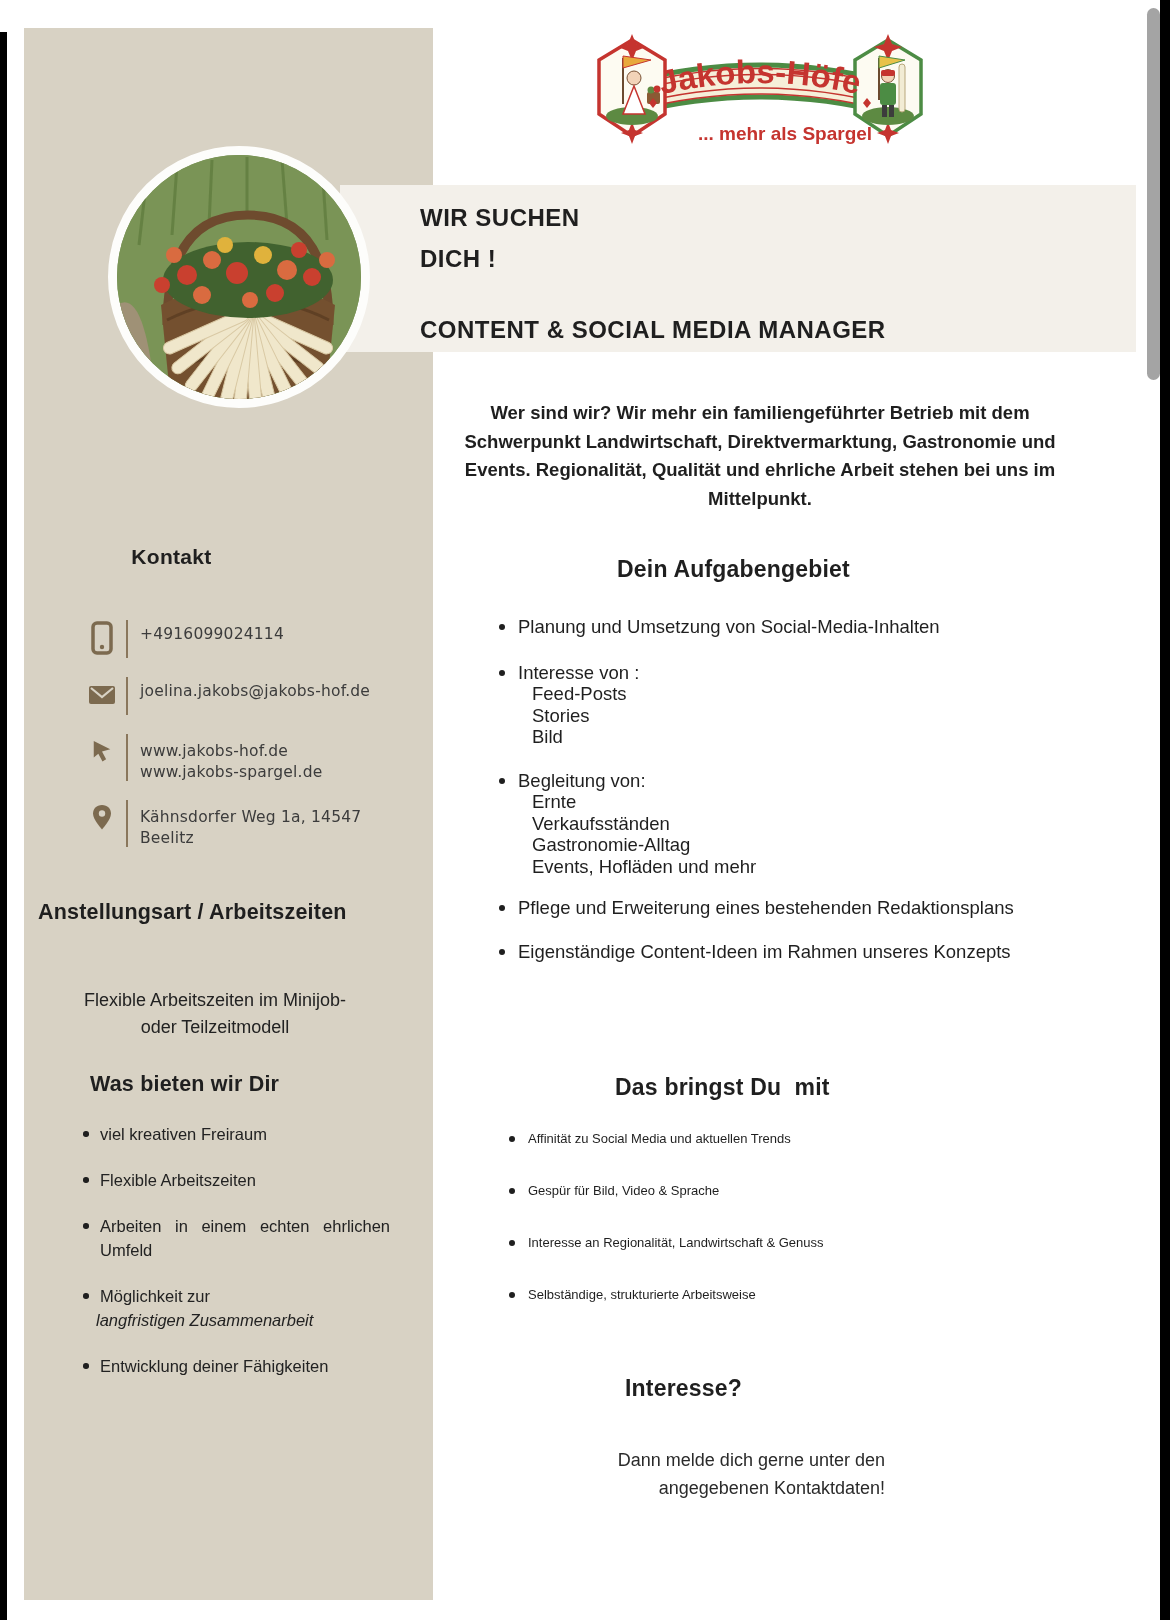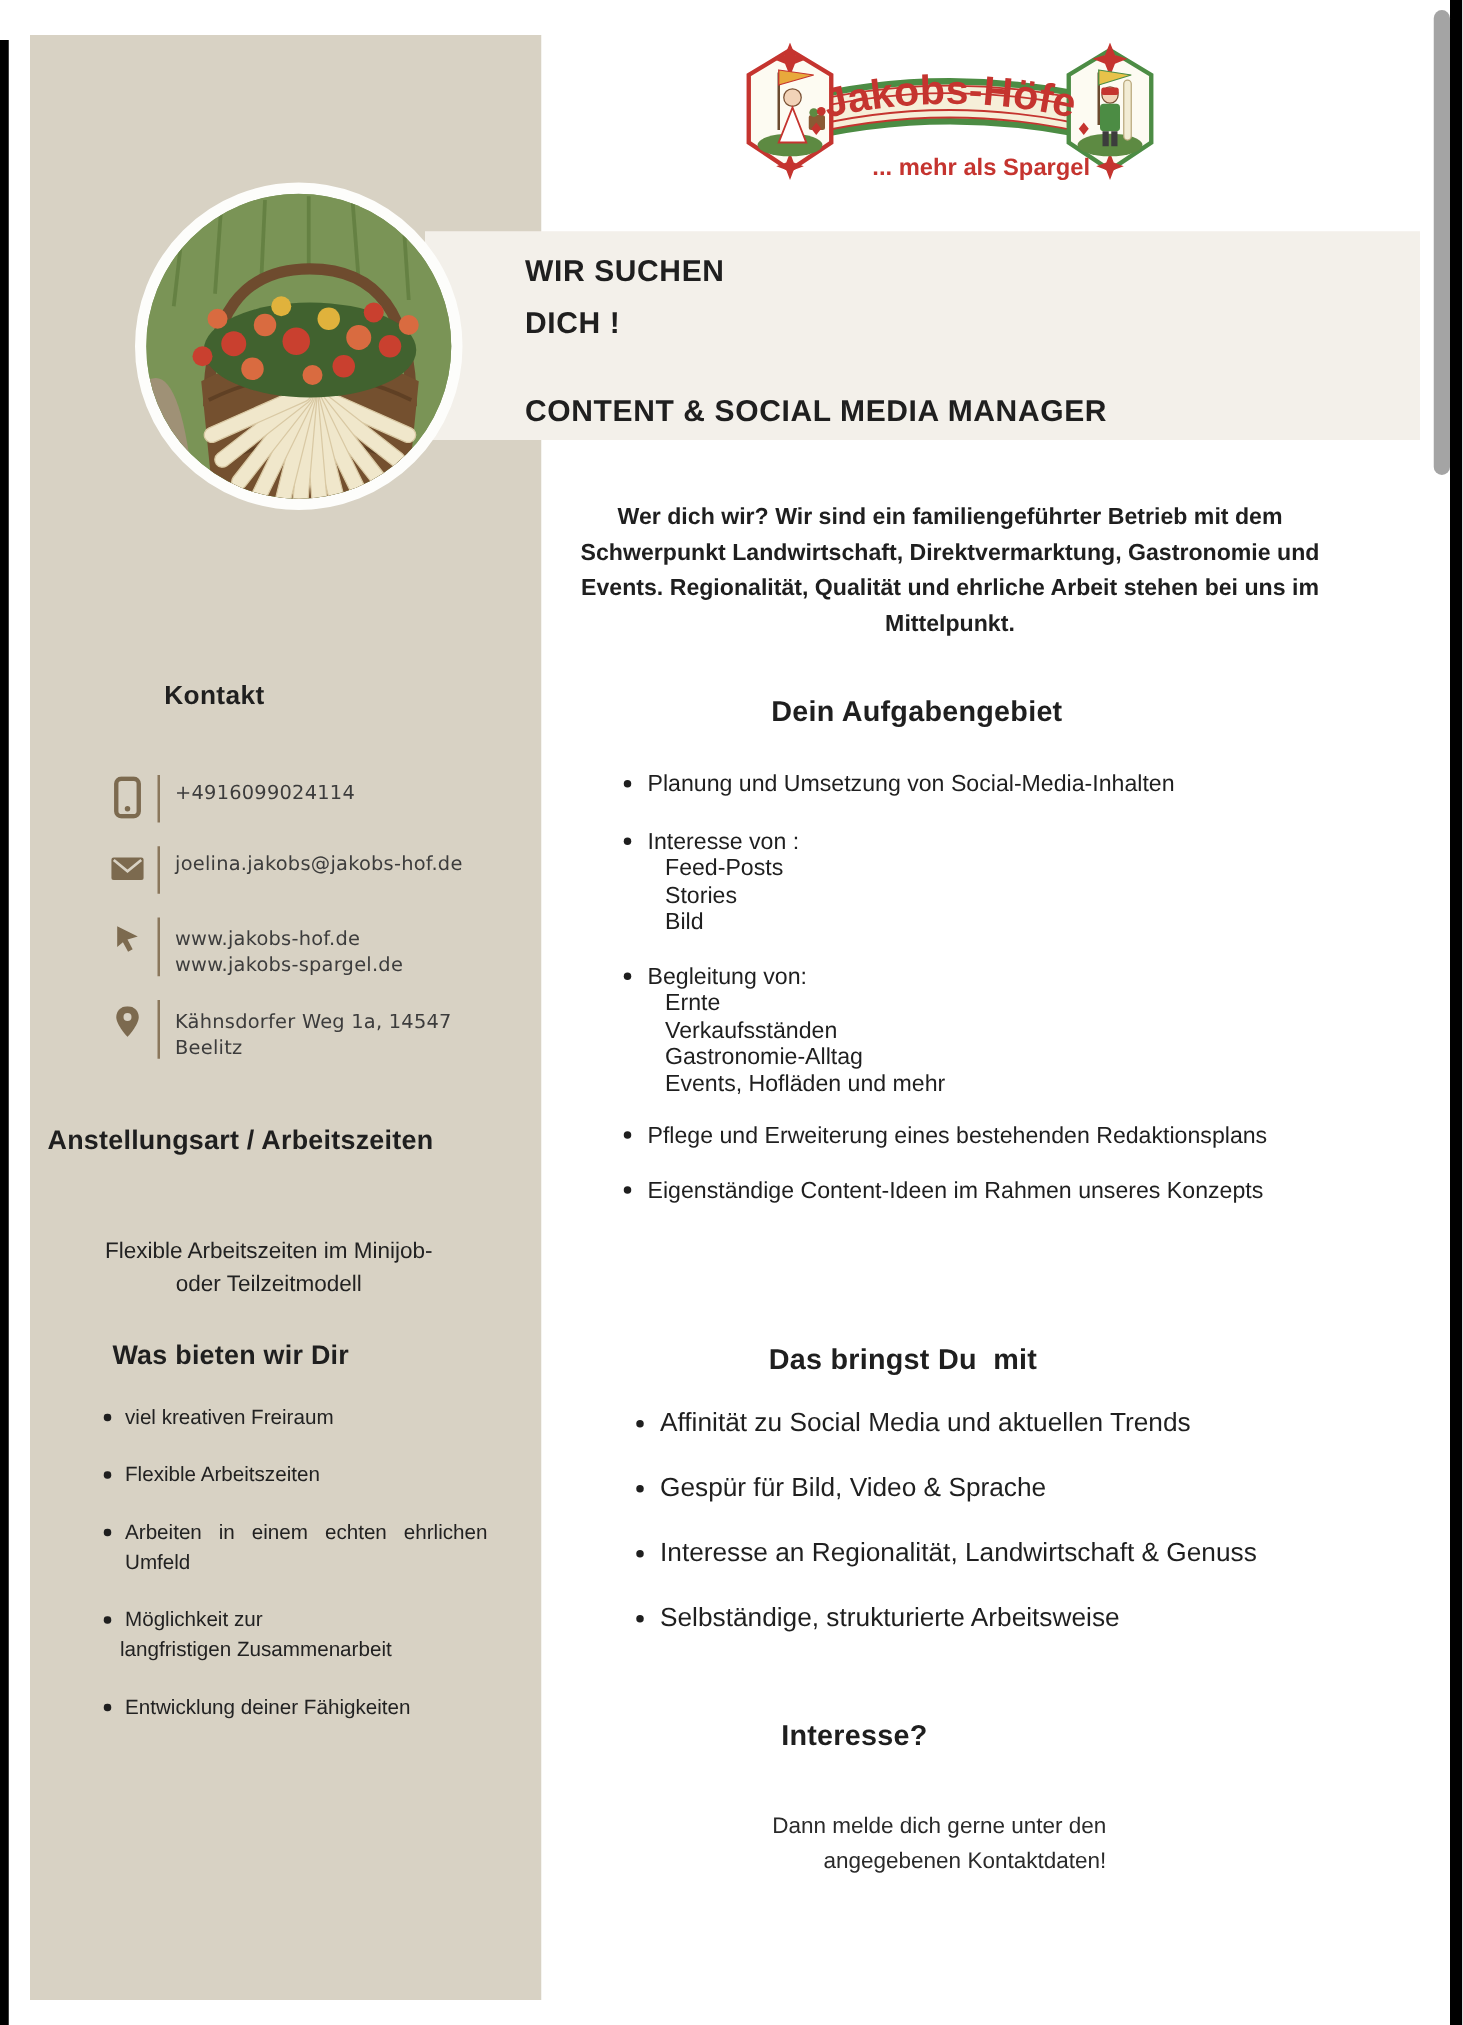--- a/index.html
+++ b/index.html
@@ -33,21 +33,21 @@
   .h-tasks    { left:617px; top:556px; }
   .h-skills   { left:615px; top:1074px; }
   .h-interest { left:625px; top:1375px; }
 
   .tasks { position:absolute; left:495px; top:616px; width:610px; font-size:18.5px; line-height:21.5px; }
   .task { position:relative; padding-left:23px; }
   .task::before { content:""; position:absolute; left:4px; top:8px; width:6px; height:6px; border-radius:50%; background:#1f1f1f; }
   .task .sub { padding-left:14px; }
   .mt24 { margin-top:24px; } .mt22 { margin-top:22px; } .mt20 { margin-top:20px; }
 
-  .skills { position:absolute; left:505px; top:1128px; width:600px; font-size:21px; line-height:21px; }
+  .skills { position:absolute; left:505px; top:1128px; width:600px; font-size:13px; line-height:21px; }
   .skill { position:relative; padding-left:23px; margin-bottom:31px; }
   .skill::before { content:""; position:absolute; left:4px; top:8px; width:6px; height:6px; border-radius:50%; background:#1f1f1f; }
 
   .closing { position:absolute; left:455px; top:1446px; width:430px; text-align:right;
              font-size:18px; line-height:28px; color:#2a2a2a; }
 
   .k-head { position:absolute; left:0; top:545px; width:409px; text-align:center; }
   .k-head span { display:inline-block; margin-right:66px; font-size:21px; font-weight:bold; letter-spacing:.3px; }
 
   .contacts { position:absolute; left:88px; top:618px; width:330px; }
@@ -57,21 +57,21 @@
   .c-text { font-family:"DejaVu Sans", sans-serif; font-size:15.5px; line-height:21px; color:#3c3c3c; letter-spacing:.2px; padding-top:6px; }
   .c-row.tall .c-text { padding-top:9px; }
 
   .h-employ { position:absolute; left:38px; top:900px; width:370px; font-size:21.5px; font-weight:bold; letter-spacing:.2px; white-space:nowrap; }
   .employ-text { position:absolute; left:40px; top:987px; width:350px; text-align:center; font-size:18px; line-height:27px; color:#222; }
 
   .h-offer { position:absolute; left:90px; top:1072px; font-size:21.5px; font-weight:bold; letter-spacing:.2px; }
   .offers { position:absolute; left:80px; top:1122px; width:310px; font-size:16.5px; line-height:24px; color:#222; }
   .offer { position:relative; padding-left:20px; margin-bottom:22px; }
   .offer::before { content:""; position:absolute; left:3px; top:9px; width:5.5px; height:5.5px; border-radius:50%; background:#1f1f1f; }
-  .offer .wrap2 { margin-left:-4px; }
+  .offer .wrap2 { margin-left:-4px;font-style:italic; }
   .spread { text-align:justify; text-align-last:justify; }
 
   svg text { font-family:"Liberation Sans", sans-serif; }
 </style>
 </head>
 <body>
 
 <div class="page">
 
   <div class="sidebar"></div>
@@ -182,21 +182,21 @@
     </svg>
   </div>
 
   <div class="banner-text">
     <div class="l1">WIR SUCHEN</div>
     <div class="l2">DICH !</div>
     <div class="l3">CONTENT &amp; SOCIAL MEDIA MANAGER</div>
   </div>
 
   <div class="intro">
-    <div>Wer dich wir? Wir sind ein familiengeführter Betrieb mit dem</div>
+    <div>Wer sind wir? Wir mehr ein familiengeführter Betrieb mit dem</div>
     <div>Schwerpunkt Landwirtschaft, Direktvermarktung, Gastronomie und</div>
     <div>Events. Regionalität, Qualität und ehrliche Arbeit stehen bei uns im</div>
     <div>Mittelpunkt.</div>
   </div>
 
   <div class="k-head">
     <span>Kontakt</span>
   </div>
 
   <div class="contacts">

